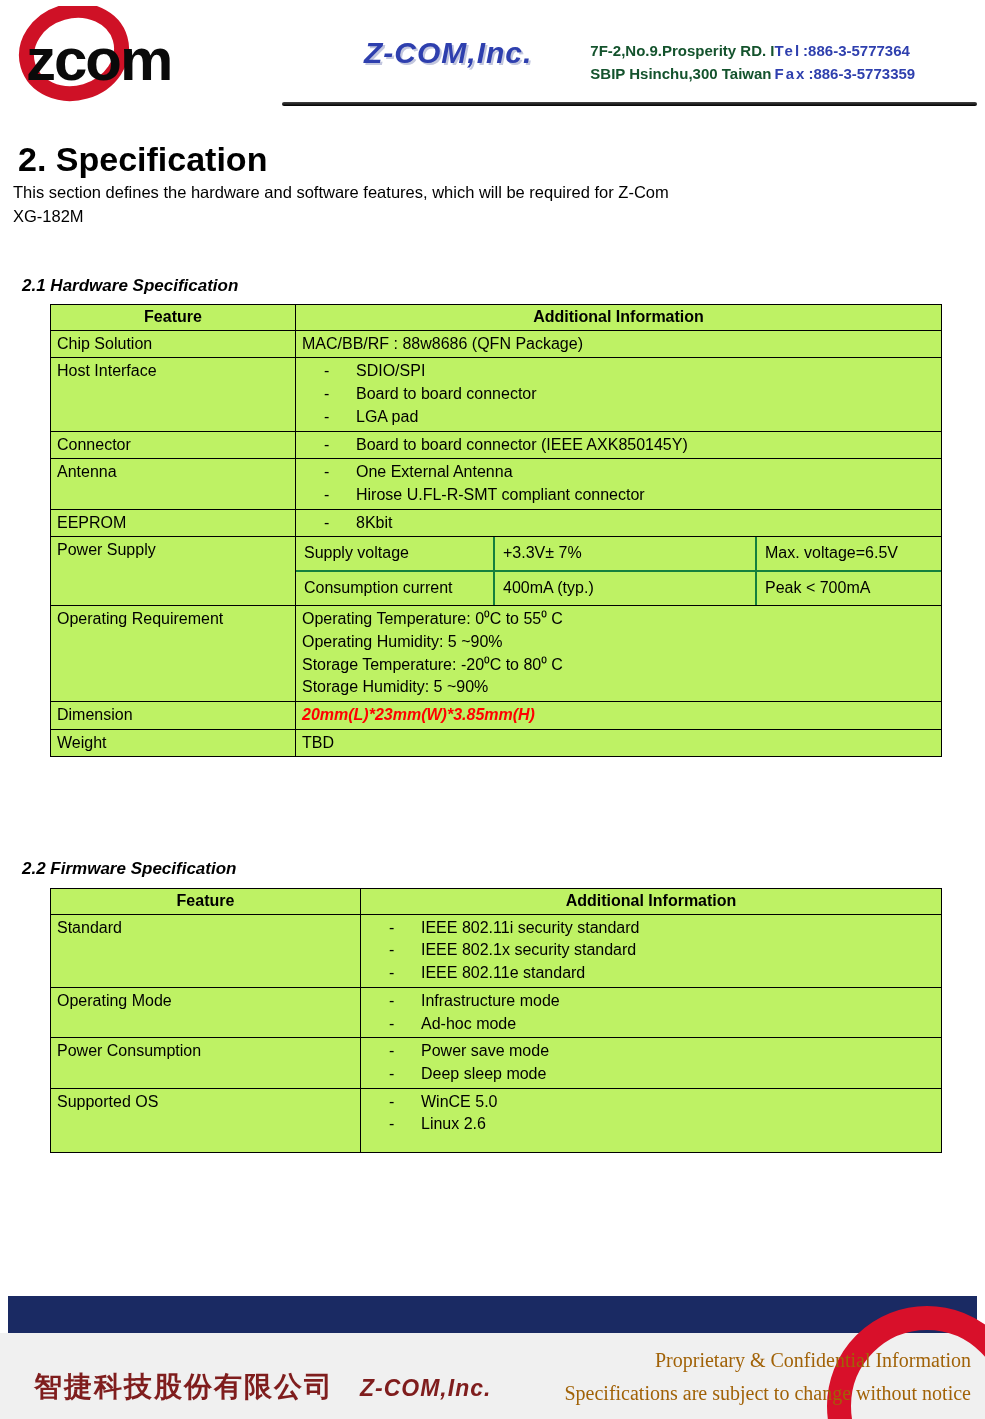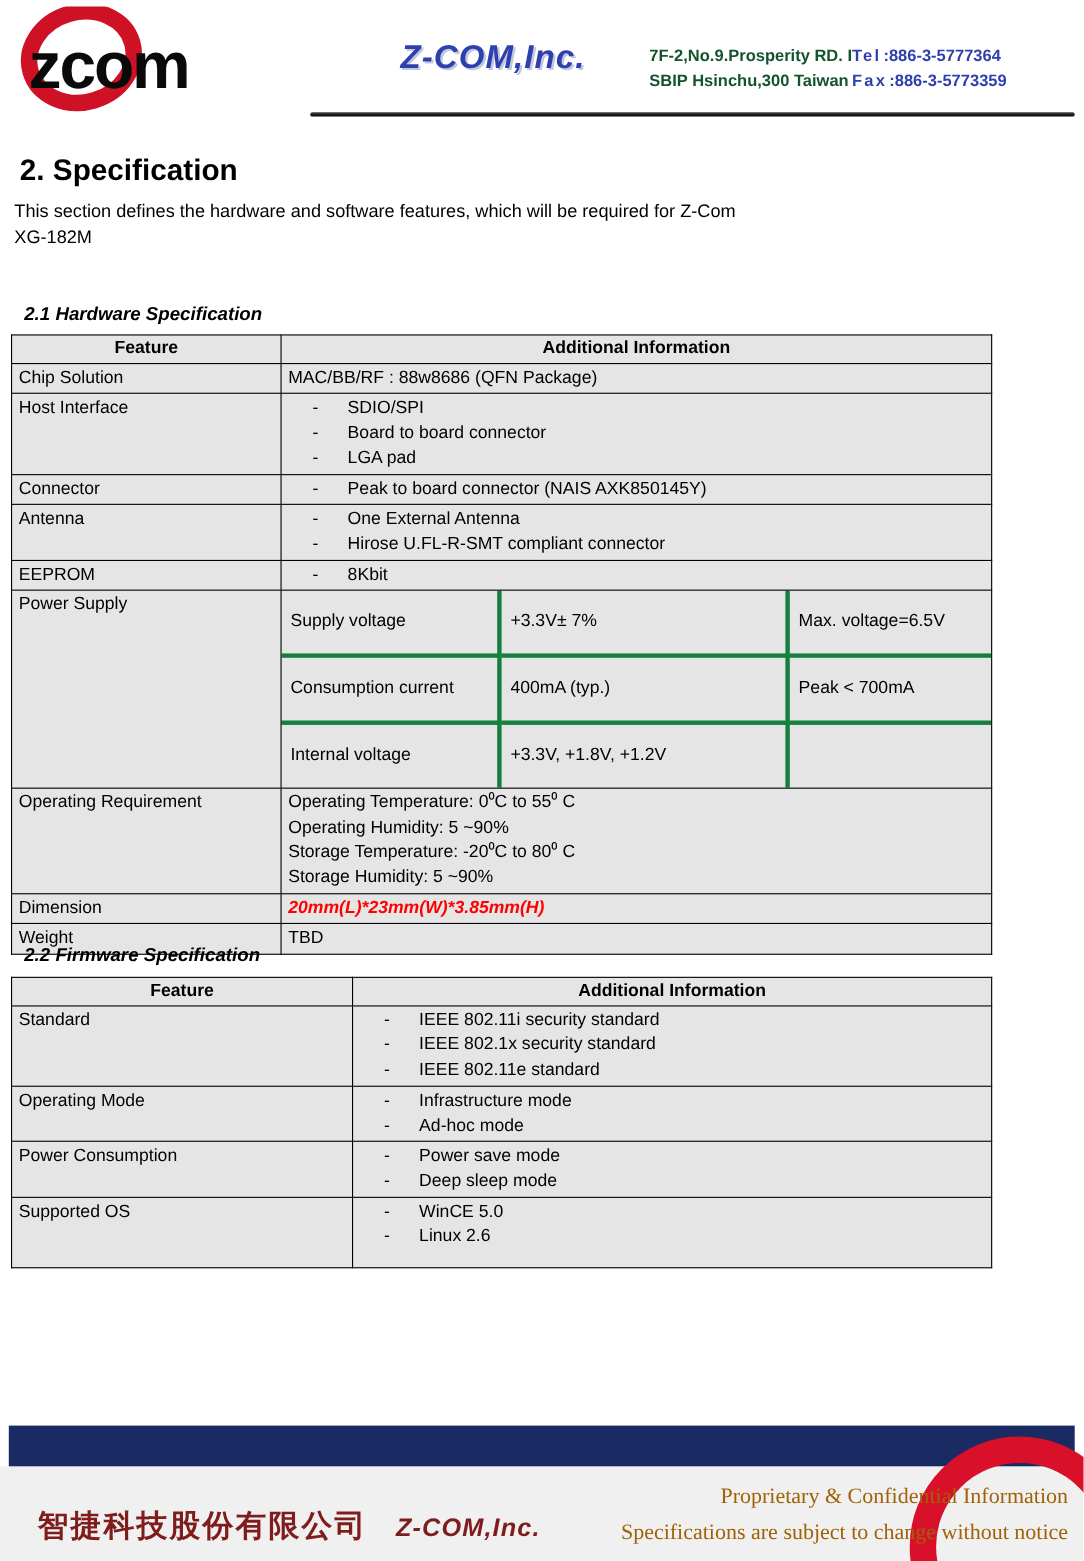--- a/index.html
+++ b/index.html
@@ -25,40 +25,40 @@
     text-shadow:2px 2px 0 #c2c6de;
     white-space:nowrap;
   }
   .address-block { margin-left:58px; color:#14532d; font-weight:bold; font-size:15px; line-height:1.5; margin-top:4px; white-space:nowrap; }
   .telfax-block { color:#2e3fae; font-weight:bold; font-size:15px; line-height:1.5; margin-top:4px; white-space:nowrap; }
   .telfax-block .lbl { letter-spacing:2px; margin-right:2px; }
   .header-rule { position:absolute; left:0; right:8px; bottom:4px; height:4px;
     background:linear-gradient(#444,#000); border-radius:2px; }
 
   
-  .page-title { position:absolute; top:140px; left:18px; font-size:27px; font-weight:bold; }
+  .page-title { position:absolute; top:140px; left:18px; font-size:34px; font-weight:bold; }
   .intro { position:absolute; top:181px; left:13px; font-size:16.5px; line-height:1.45; }
 
   .section-heading { font-size:17px; font-weight:bold; font-style:italic; }
   .h-hw { position:absolute; top:276px; left:22px; }
   .h-fw { position:absolute; top:859px; left:22px; }
 
   
-  .spec-table { border-collapse:collapse; font-size:16px; background:#e5e5e5; }
+  .spec-table { border-collapse:collapse; font-size:16px; background:#bef264;margin-left:40px; }
   .hw-table { position:absolute; top:304px; left:10px; width:892px; }
   .fw-table { position:absolute; top:888px; left:10px; width:892px; }
   .spec-table th, .spec-table td { border:1px solid #000; padding:2px 6px; vertical-align:top; text-align:left; line-height:1.42; }
   .spec-table th { text-align:center; font-weight:bold; padding:1px 6px; }
 
   .bullet { display:flex; padding-left:22px; }
   .bullet .dash { flex:0 0 32px; }
 
   .nested-cell { padding:0 !important; }
   .nested { width:100%; border-collapse:collapse; border-style:hidden; font-size:16px; }
-  .nested td { border:4px solid #15803d; padding:18px 8px; line-height:1.3; }
+  .nested td { border:2px solid #15803d; padding:6px 8px; line-height:1.3; }
 
   .red-text { color:#ff0000; font-weight:bold; font-style:italic; }
   .os-cell { padding-bottom:16px !important; }
 
   
   .footer-bg { position:absolute; left:0; right:0; top:1333px; bottom:0; background:#f0f0f0; }
   .footer-bar { position:absolute; left:8px; right:8px; top:1296px; height:37px; background:#1a2a63; z-index:2; }
   .footer-swoosh {
     position:absolute; right:-42px; top:1306px; width:200px; height:200px;
     border:24px solid #d8102a; border-radius:50%; z-index:3; background:transparent;
@@ -141,21 +141,21 @@
             <span>LGA pad</span>
           </div>
     </td>
   </tr>
 
   <tr>
     <td>Connector</td>
     <td>
       <div class="bullet">
             <span class="dash">-</span>
-            <span>Peak to board connector (NAIS AXK850145Y)</span>
+            <span>Board to board connector (IEEE AXK850145Y)</span>
           </div>
     </td>
   </tr>
 
   <tr>
     <td>Antenna</td>
     <td>
       <div class="bullet">
             <span class="dash">-</span>
             <span>One External Antenna</span>
@@ -190,25 +190,20 @@
               <tr>
           <td>Supply voltage</td>
           <td>+3.3V± 7%</td>
           <td>Max. voltage=6.5V</td>
         </tr>
         <tr>
           <td>Consumption current</td>
           <td>400mA (typ.)</td>
           <td>Peak &lt; 700mA</td>
         </tr>
-        <tr>
-          <td>Internal voltage</td>
-          <td>+3.3V, +1.8V, +1.2V</td>
-          <td></td>
-        </tr>
       </tbody>
           </table>
     </td>
   </tr>
 
   <tr>
     <td>Operating Requirement</td>
     <td>
       <div>Operating Temperature: 0⁰C to 55⁰ C</div>
       <div>Operating Humidity: 5 ~90%</div>

